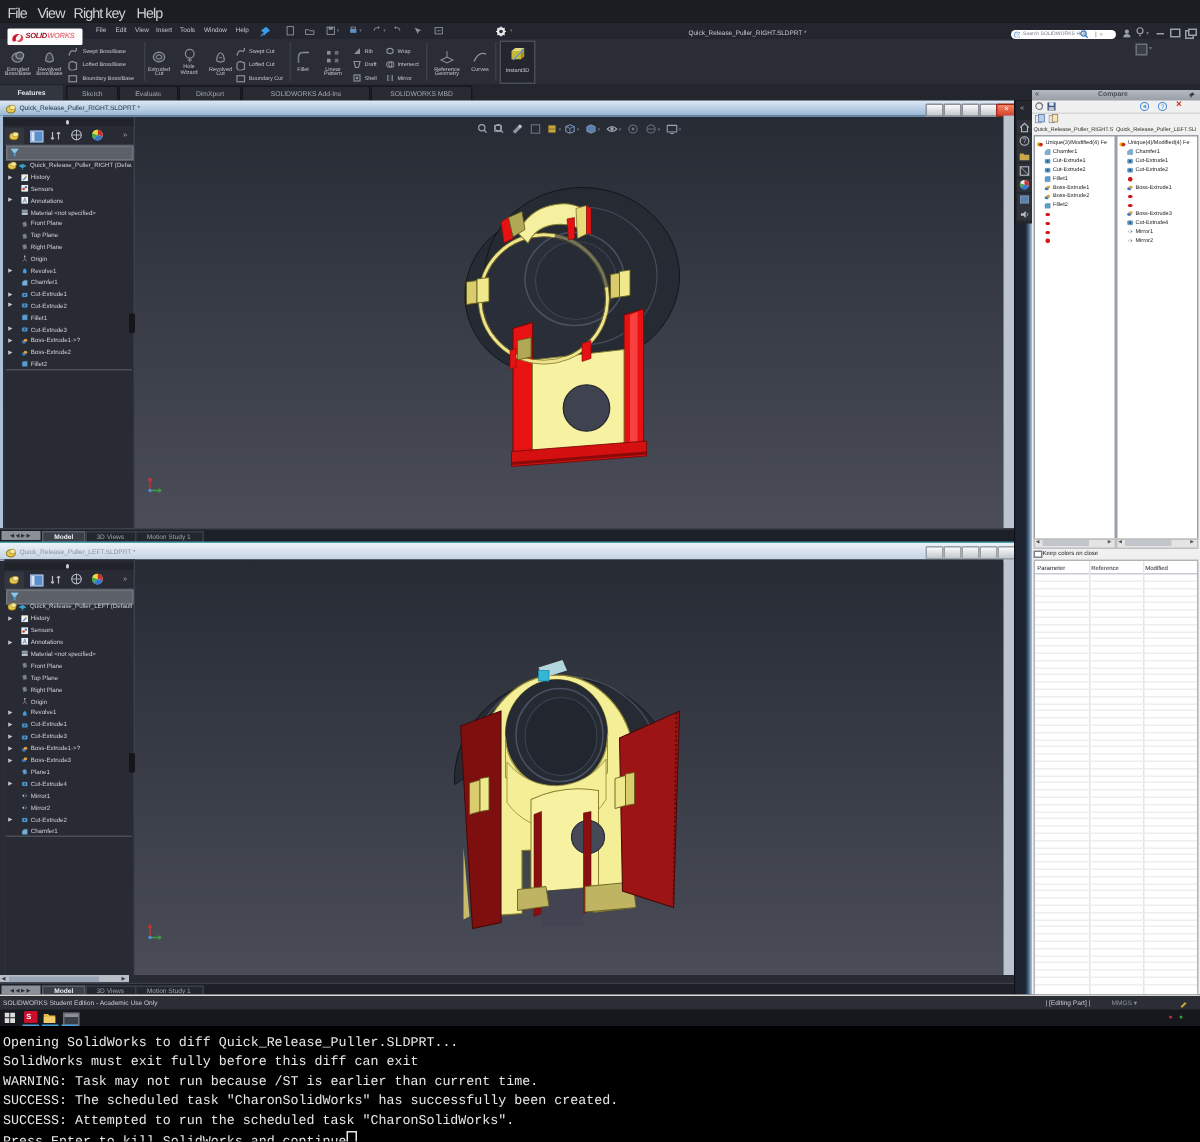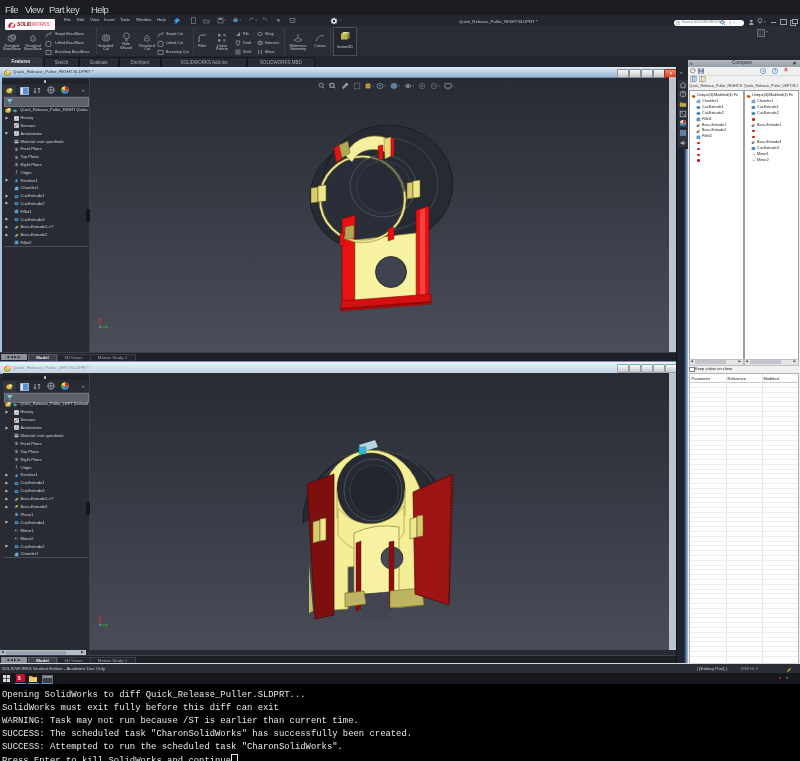--- a/index.html
+++ b/index.html
@@ -7,21 +7,21 @@
 .abs{position:absolute;}
 .tx{position:absolute;white-space:nowrap;line-height:1;}
 svg{display:block;}
 </style>
 </head>
 <body>
 
 <div class="abs" style="left:0;top:0;width:800px;height:15px;background:#1b1d22;">
  <span class="tx" style="left:5px;top:4.5px;font-size:9.5px;letter-spacing:-0.6px;color:#ccd0d5;">File</span>
  <span class="tx" style="left:25px;top:4.5px;font-size:9.5px;letter-spacing:-0.6px;color:#ccd0d5;">View</span>
- <span class="tx" style="left:49px;top:4.5px;font-size:9.5px;letter-spacing:-0.6px;color:#ccd0d5;">Part key</span>
+ <span class="tx" style="left:49px;top:4.5px;font-size:9.5px;letter-spacing:-0.6px;color:#ccd0d5;">Right key</span>
  <span class="tx" style="left:91px;top:4.5px;font-size:9.5px;letter-spacing:-0.6px;color:#ccd0d5;">Help</span>
 </div>
 
 <div class="abs" style="left:0;top:15px;width:800px;height:11px;background:#23262e;"></div>
 <div class="abs" style="left:0;top:26px;width:800px;height:30px;background:#2a2d35;border-bottom:1px solid #191c22;"></div>
 <span class="tx" style="left:64px;top:17.5px;font-size:4.3px;color:#c2c6cc;">File</span>
 <span class="tx" style="left:77px;top:17.5px;font-size:4.3px;color:#c2c6cc;">Edit</span>
 <span class="tx" style="left:90px;top:17.5px;font-size:4.3px;color:#c2c6cc;">View</span>
 <span class="tx" style="left:104px;top:17.5px;font-size:4.3px;color:#c2c6cc;">Insert</span>
 <span class="tx" style="left:120px;top:17.5px;font-size:4.3px;color:#c2c6cc;">Tools</span>

